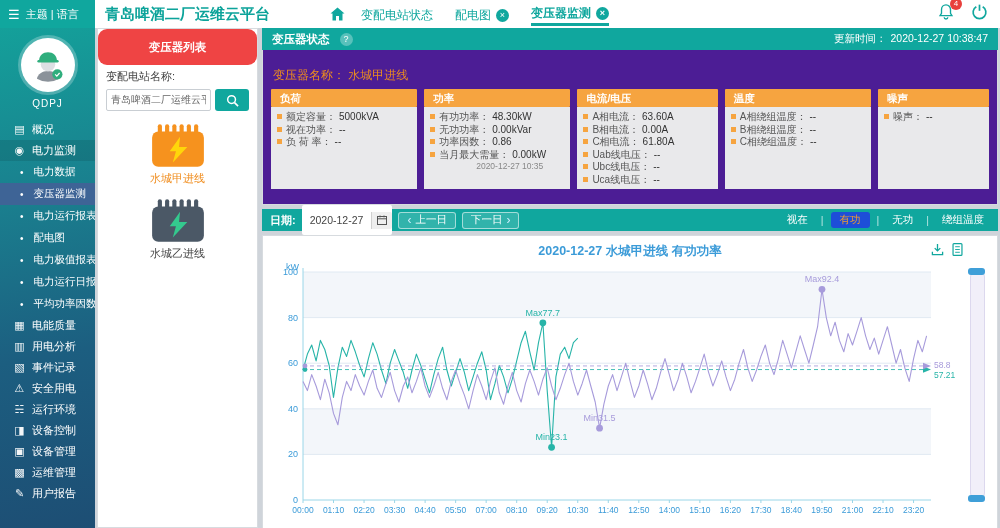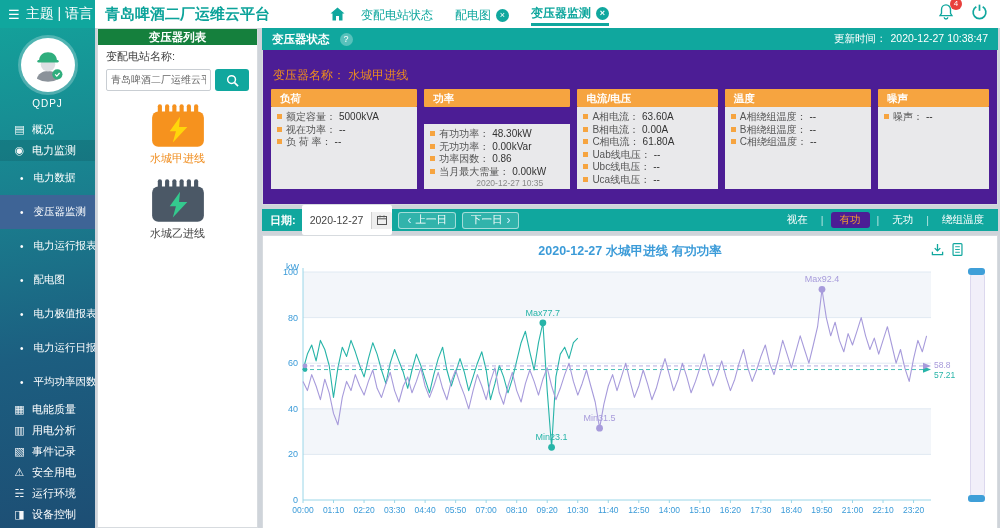--- a/index.html
+++ b/index.html
@@ -2,47 +2,47 @@
 <html><head>
 <meta charset="utf-8">
 <style>
   html,body{margin:0;padding:0;background:#cfd4da;font-family:"Liberation Sans","DejaVu Sans",sans-serif;}
   #app{position:relative;width:1000px;height:528px;background:#cfd4da;overflow:hidden;}
 
   
   .topbar{position:absolute;left:0;top:0;width:1000px;height:28px;background:#fff;display:flex;align-items:center;}
   .topbar-left{width:95px;height:28px;background:#10a79e;color:#fff;display:flex;align-items:center;gap:6px;padding-left:8px;box-sizing:border-box;flex:0 0 95px;cursor:pointer;}
   .topbar-left .burger{font-size:13px;line-height:1;}
-  .topbar-left .tl-label{font-size:14px;text-align:center;}
+  .topbar-left .tl-label{font-size:11px;text-align:center;}
   .app-title{color:#0ca39a;font-size:15px;font-weight:bold;margin-left:10px;white-space:nowrap;}
   .tabbar{display:flex;align-items:center;margin-left:60px;height:28px;}
   .home-ic{margin-right:16px;cursor:pointer;display:flex;align-items:center;}
   .tab{display:flex;align-items:center;gap:5px;color:#10a79e;font-size:12px;margin-right:22px;height:24px;box-sizing:border-box;cursor:pointer;padding-top:2px;}
   .tab.active{border-bottom:3px solid #10a79e;font-weight:bold;}
   .tab .close{width:13px;height:13px;border-radius:50%;background:#10a79e;color:#fff;font-size:9px;line-height:13px;text-align:center;display:inline-block;}
   .top-right{margin-left:auto;display:flex;align-items:center;gap:16px;padding-right:12px;}
   .bell-wrap{position:relative;cursor:pointer;}
   .badge{position:absolute;top:-5px;right:-7px;background:#e8403c;color:#fff;border-radius:50%;width:12px;height:12px;font-size:8px;line-height:12px;text-align:center;}
 
   
   .sidebar{position:absolute;left:0;top:28px;width:95px;height:500px;background:linear-gradient(170deg,#14a09a 0%,#1a7e8e 35%,#1c5e80 65%,#1d4e74 100%);color:#fff;overflow:hidden;}
   .avatar-box{display:flex;flex-direction:column;align-items:center;padding-top:10px;}
   .avatar{width:54px;height:54px;border-radius:50%;background:#fff;display:flex;align-items:center;justify-content:center;box-shadow:0 0 0 3px rgba(255,255,255,.25);}
   .avatar-name{font-size:10px;margin-top:6px;letter-spacing:1px;}
   .menu{margin-top:10px;}
   .menu-item{display:flex;align-items:center;gap:6px;font-size:11px;height:21px;padding-left:13px;cursor:pointer;white-space:nowrap;}
   .menu-item .mi-icon{font-size:11px;width:13px;text-align:center;opacity:.95;}
-  .menu-item.lvl2{font-size:10.5px;height:34px;padding-left:20px;}
+  .menu-item.lvl2{font-size:10.5px;height:22px;padding-left:20px;}
   .menu-item.lvl2::before{content:"•";margin-right:4px;font-size:10px;}
   .menu-item.parent{background:rgba(0,0,0,0.10);}
   .menu-item.active{background:#3e6496;}
 
   
   .list-panel{position:absolute;left:97px;top:28px;width:161px;height:500px;background:#fff;border:1px solid #d7dbdf;box-sizing:border-box;}
-  .panel-header{height:16px;background:#15803d;color:#fff;font-size:11.5px;font-weight:bold;display:flex;align-items:center;justify-content:center;}
+  .panel-header{height:36px;background:#ef4444;color:#fff;font-size:11.5px;font-weight:bold;display:flex;align-items:center;justify-content:center;border-radius:9px;}
   .lp-body{padding:4px 8px 0 8px;}
   .lp-label{font-size:11px;color:#444;margin-bottom:5px;}
   .search-row{display:flex;gap:4px;}
   .search-input{flex:1;height:22px;border:1px solid #c9ced3;border-radius:2px;font-size:10px;color:#666;padding:0 4px;box-sizing:border-box;font-family:inherit;min-width:0;}
   .search-btn{width:34px;height:22px;background:#10a79e;border:none;border-radius:3px;cursor:pointer;display:flex;align-items:center;justify-content:center;}
   .tr-item{display:flex;flex-direction:column;align-items:center;margin-top:12px;cursor:pointer;}
   .tr-name{font-size:11px;margin-top:2px;color:#444;}
   .tr-item.sel .tr-name{color:#f08c1c;}
 
   
@@ -67,21 +67,21 @@
 
   .toolbar{height:22px;background:#10a79e;display:flex;align-items:center;padding:0 8px;gap:6px;flex:0 0 22px;color:#fff;}
   .tb-label{font-size:11px;font-weight:bold;}
   .date-box{background:#fff;border-radius:2px;height:30px;display:flex;align-items:center;cursor:pointer;}
   .date-text{font-size:10.5px;color:#444;padding:0 8px;}
   .date-cal{border-left:1px solid #d0d0d0;height:17px;width:20px;display:flex;align-items:center;justify-content:center;background:#efefef;border-radius:0 2px 2px 0;}
   .tb-btn{height:17px;border:1px solid rgba(255,255,255,.55);background:rgba(255,255,255,.14);border-radius:3px;color:#fff;font-size:10.5px;display:flex;align-items:center;gap:4px;padding:0 8px;cursor:pointer;font-family:inherit;}
   .tb-btn .chev{color:#cfeeff;font-size:12px;line-height:1;}
   .filters{margin-left:auto;display:flex;align-items:center;gap:7px;font-size:10.5px;}
   .filter{cursor:pointer;padding:1px 6px;}
-  .filter.on{background:#4c1d95;color:#f09b2f;border-radius:3px;padding:1px 9px;}
+  .filter.on{background:#1d4ed8;color:#f09b2f;border-radius:3px;padding:1px 9px;}
   .fsep{color:rgba(255,255,255,.7);}
 
   .chart-card{background:#fff;border:1px solid #d7dbdf;box-sizing:border-box;flex:1;position:relative;}
   .chart-title{text-align:center;color:#3b9bd8;font-size:12.5px;font-weight:bold;padding-top:7px;}
   .toolbox{position:absolute;top:7px;right:34px;display:flex;gap:8px;}
   .toolbox svg{cursor:pointer;}
   #chart-svg{display:block;margin:2px 0 0 4px;}
   .legend{display:flex;justify-content:center;gap:18px;align-items:center;margin-top:-2px;}
   .legend-item{display:flex;align-items:center;gap:20px;font-size:10px;color:#666;cursor:pointer;}
   .vslider{position:absolute;right:12px;top:34px;width:13px;height:228px;background:#f1eff9;border:1px solid #dcd8ee;border-radius:7px;}
@@ -280,21 +280,21 @@
       </div>
       <div class="cards">
           <div class="card" style="flex: 1.25 1 0%;">
             <div class="card-h">负荷</div>
             <div class="card-b">
               <div class="stat-row"><span class="sq"></span><span>额定容量：</span><span class="val">5000kVA</span></div>
               <div class="stat-row"><span class="sq"></span><span>视在功率：</span><span class="val">--</span></div>
               <div class="stat-row"><span class="sq"></span><span>负 荷 率：</span><span class="val">--</span></div>
             </div>
           </div>
-          <div class="card" style="flex: 1.25 1 0%; gap: 17px;">
+          <div class="card" style="flex: 1.25 1 0%;">
             <div class="card-h">功率</div>
             <div class="card-b">
               <div class="stat-row"><span class="sq"></span><span>有功功率：</span><span class="val">48.30kW</span></div>
               <div class="stat-row"><span class="sq"></span><span>无功功率：</span><span class="val">0.00kVar</span></div>
               <div class="stat-row"><span class="sq"></span><span>功率因数：</span><span class="val">0.86</span></div>
               <div class="stat-row"><span class="sq"></span><span>当月最大需量：</span><span class="val">0.00kW</span></div>
               <div class="footnote">2020-12-27 10:35</div>
             </div>
           </div>
           <div class="card" style="flex: 1.2 1 0%;">

